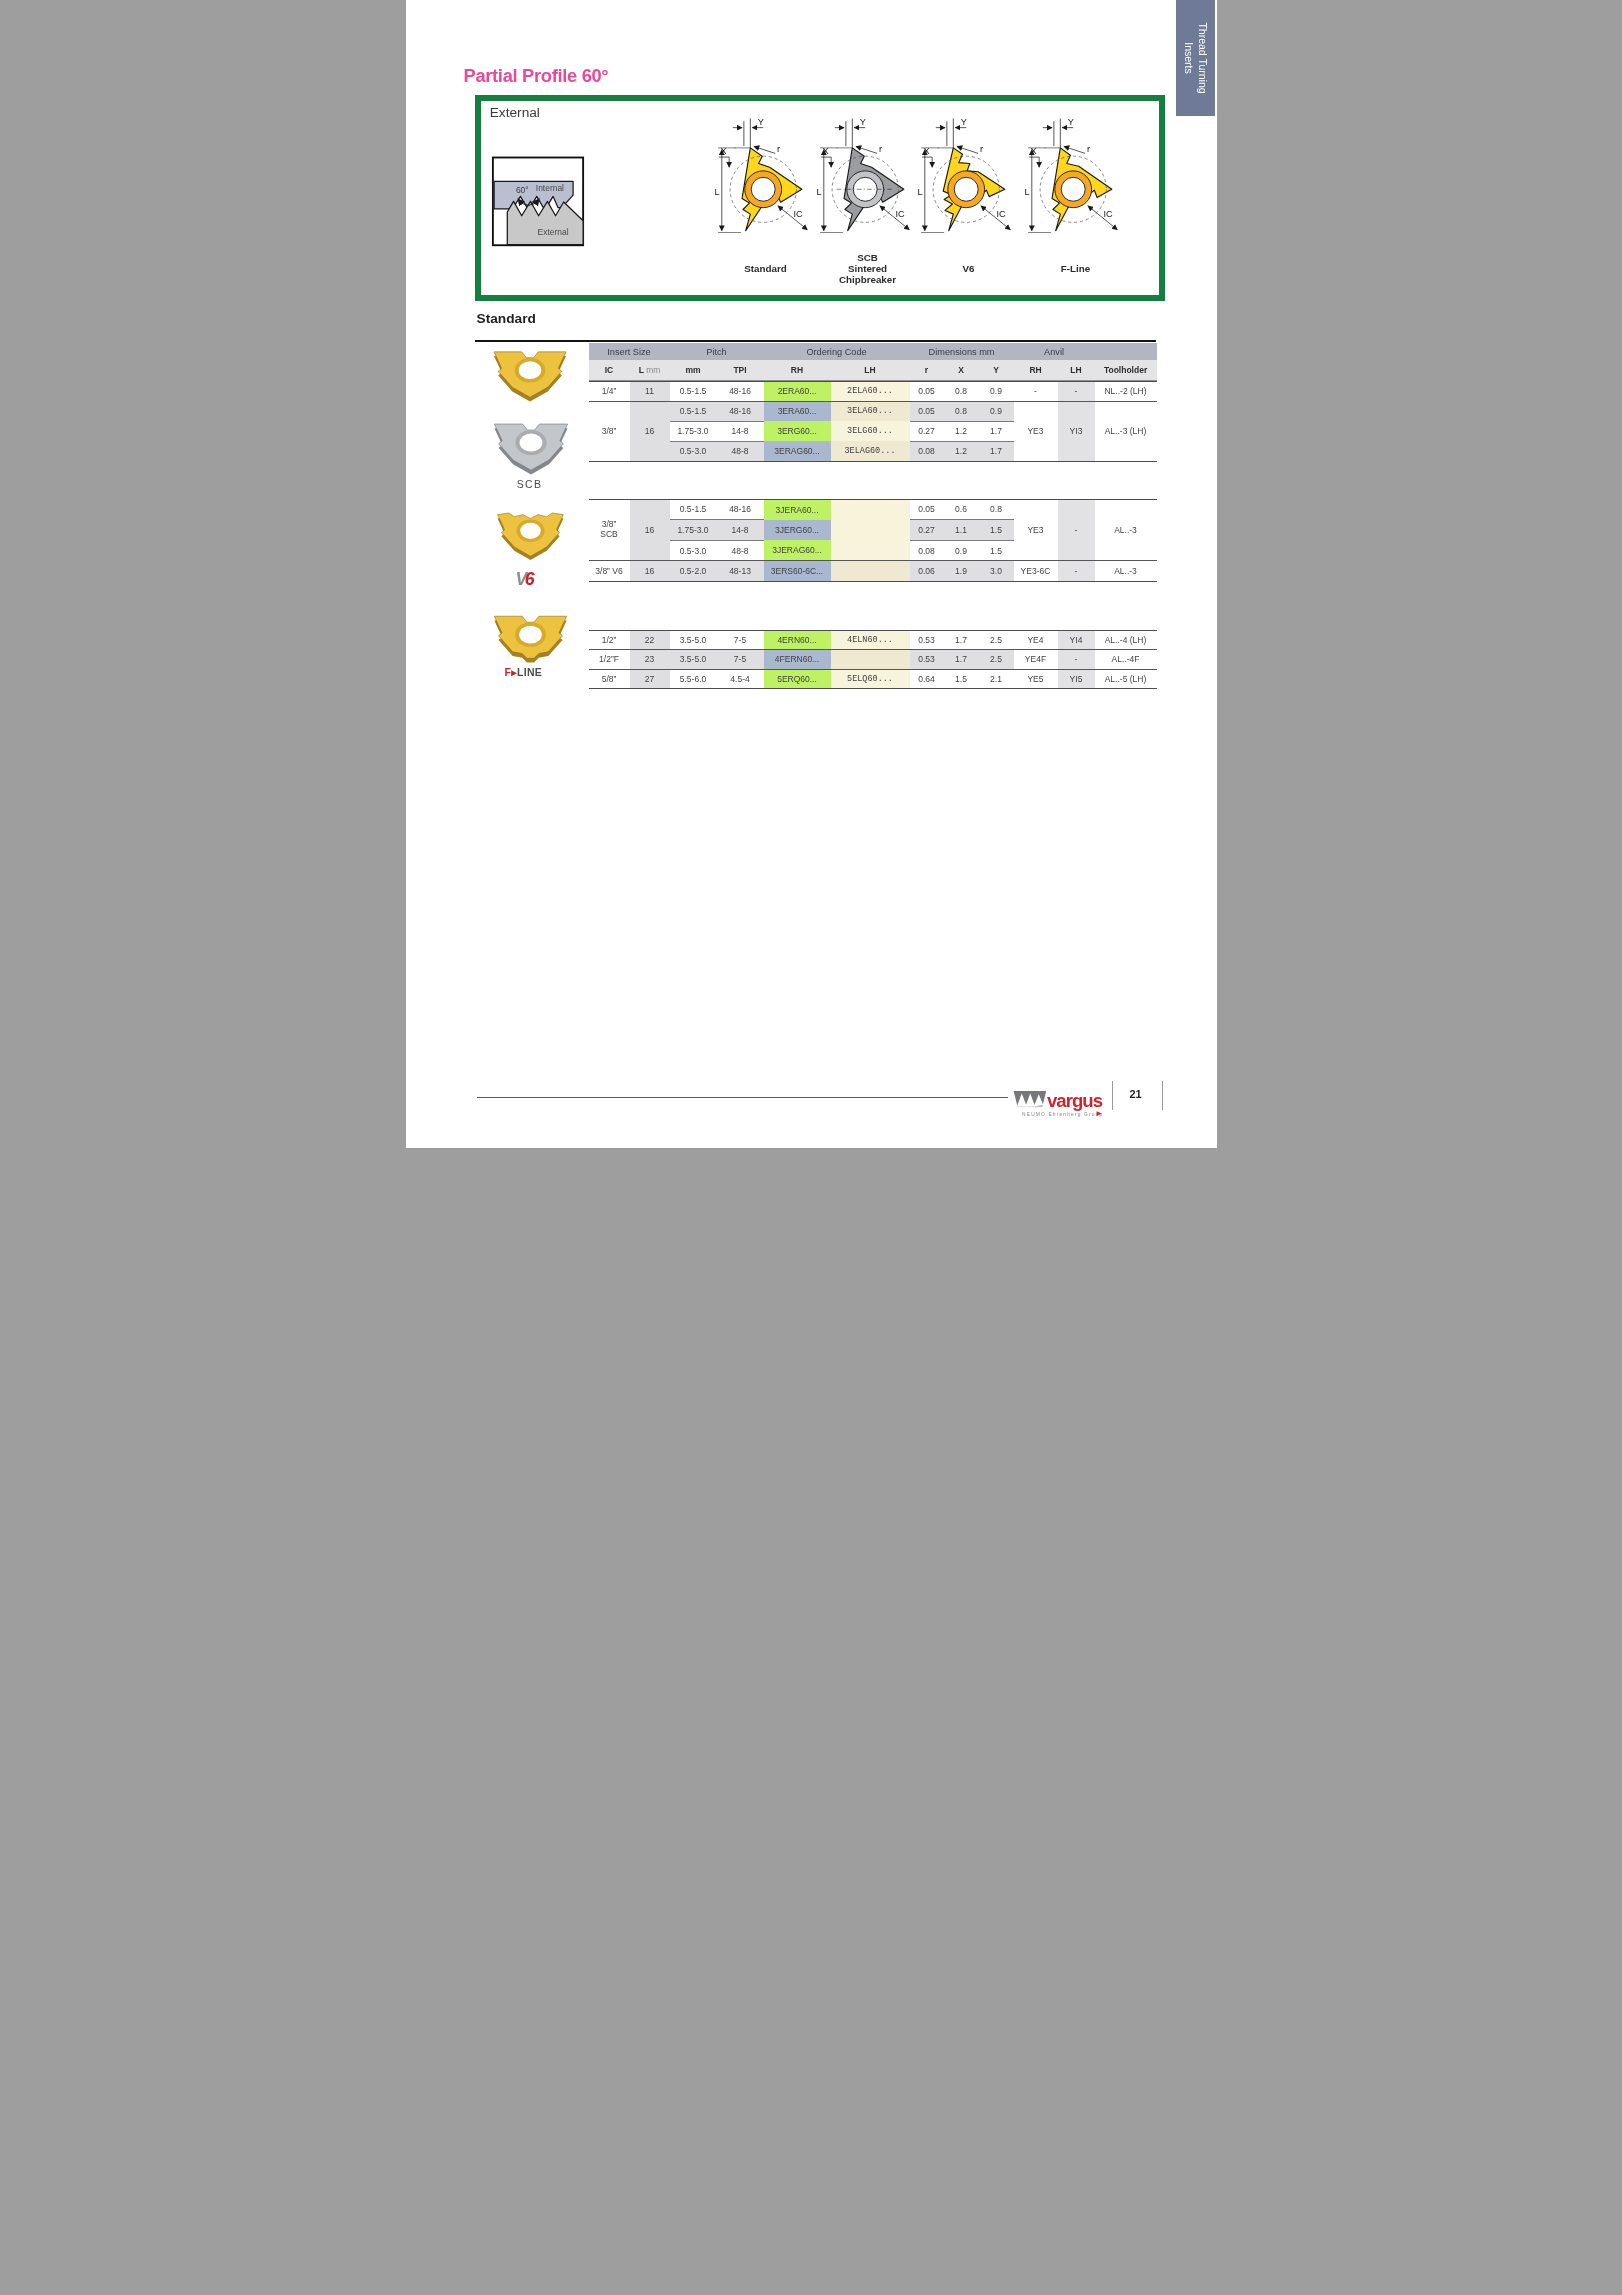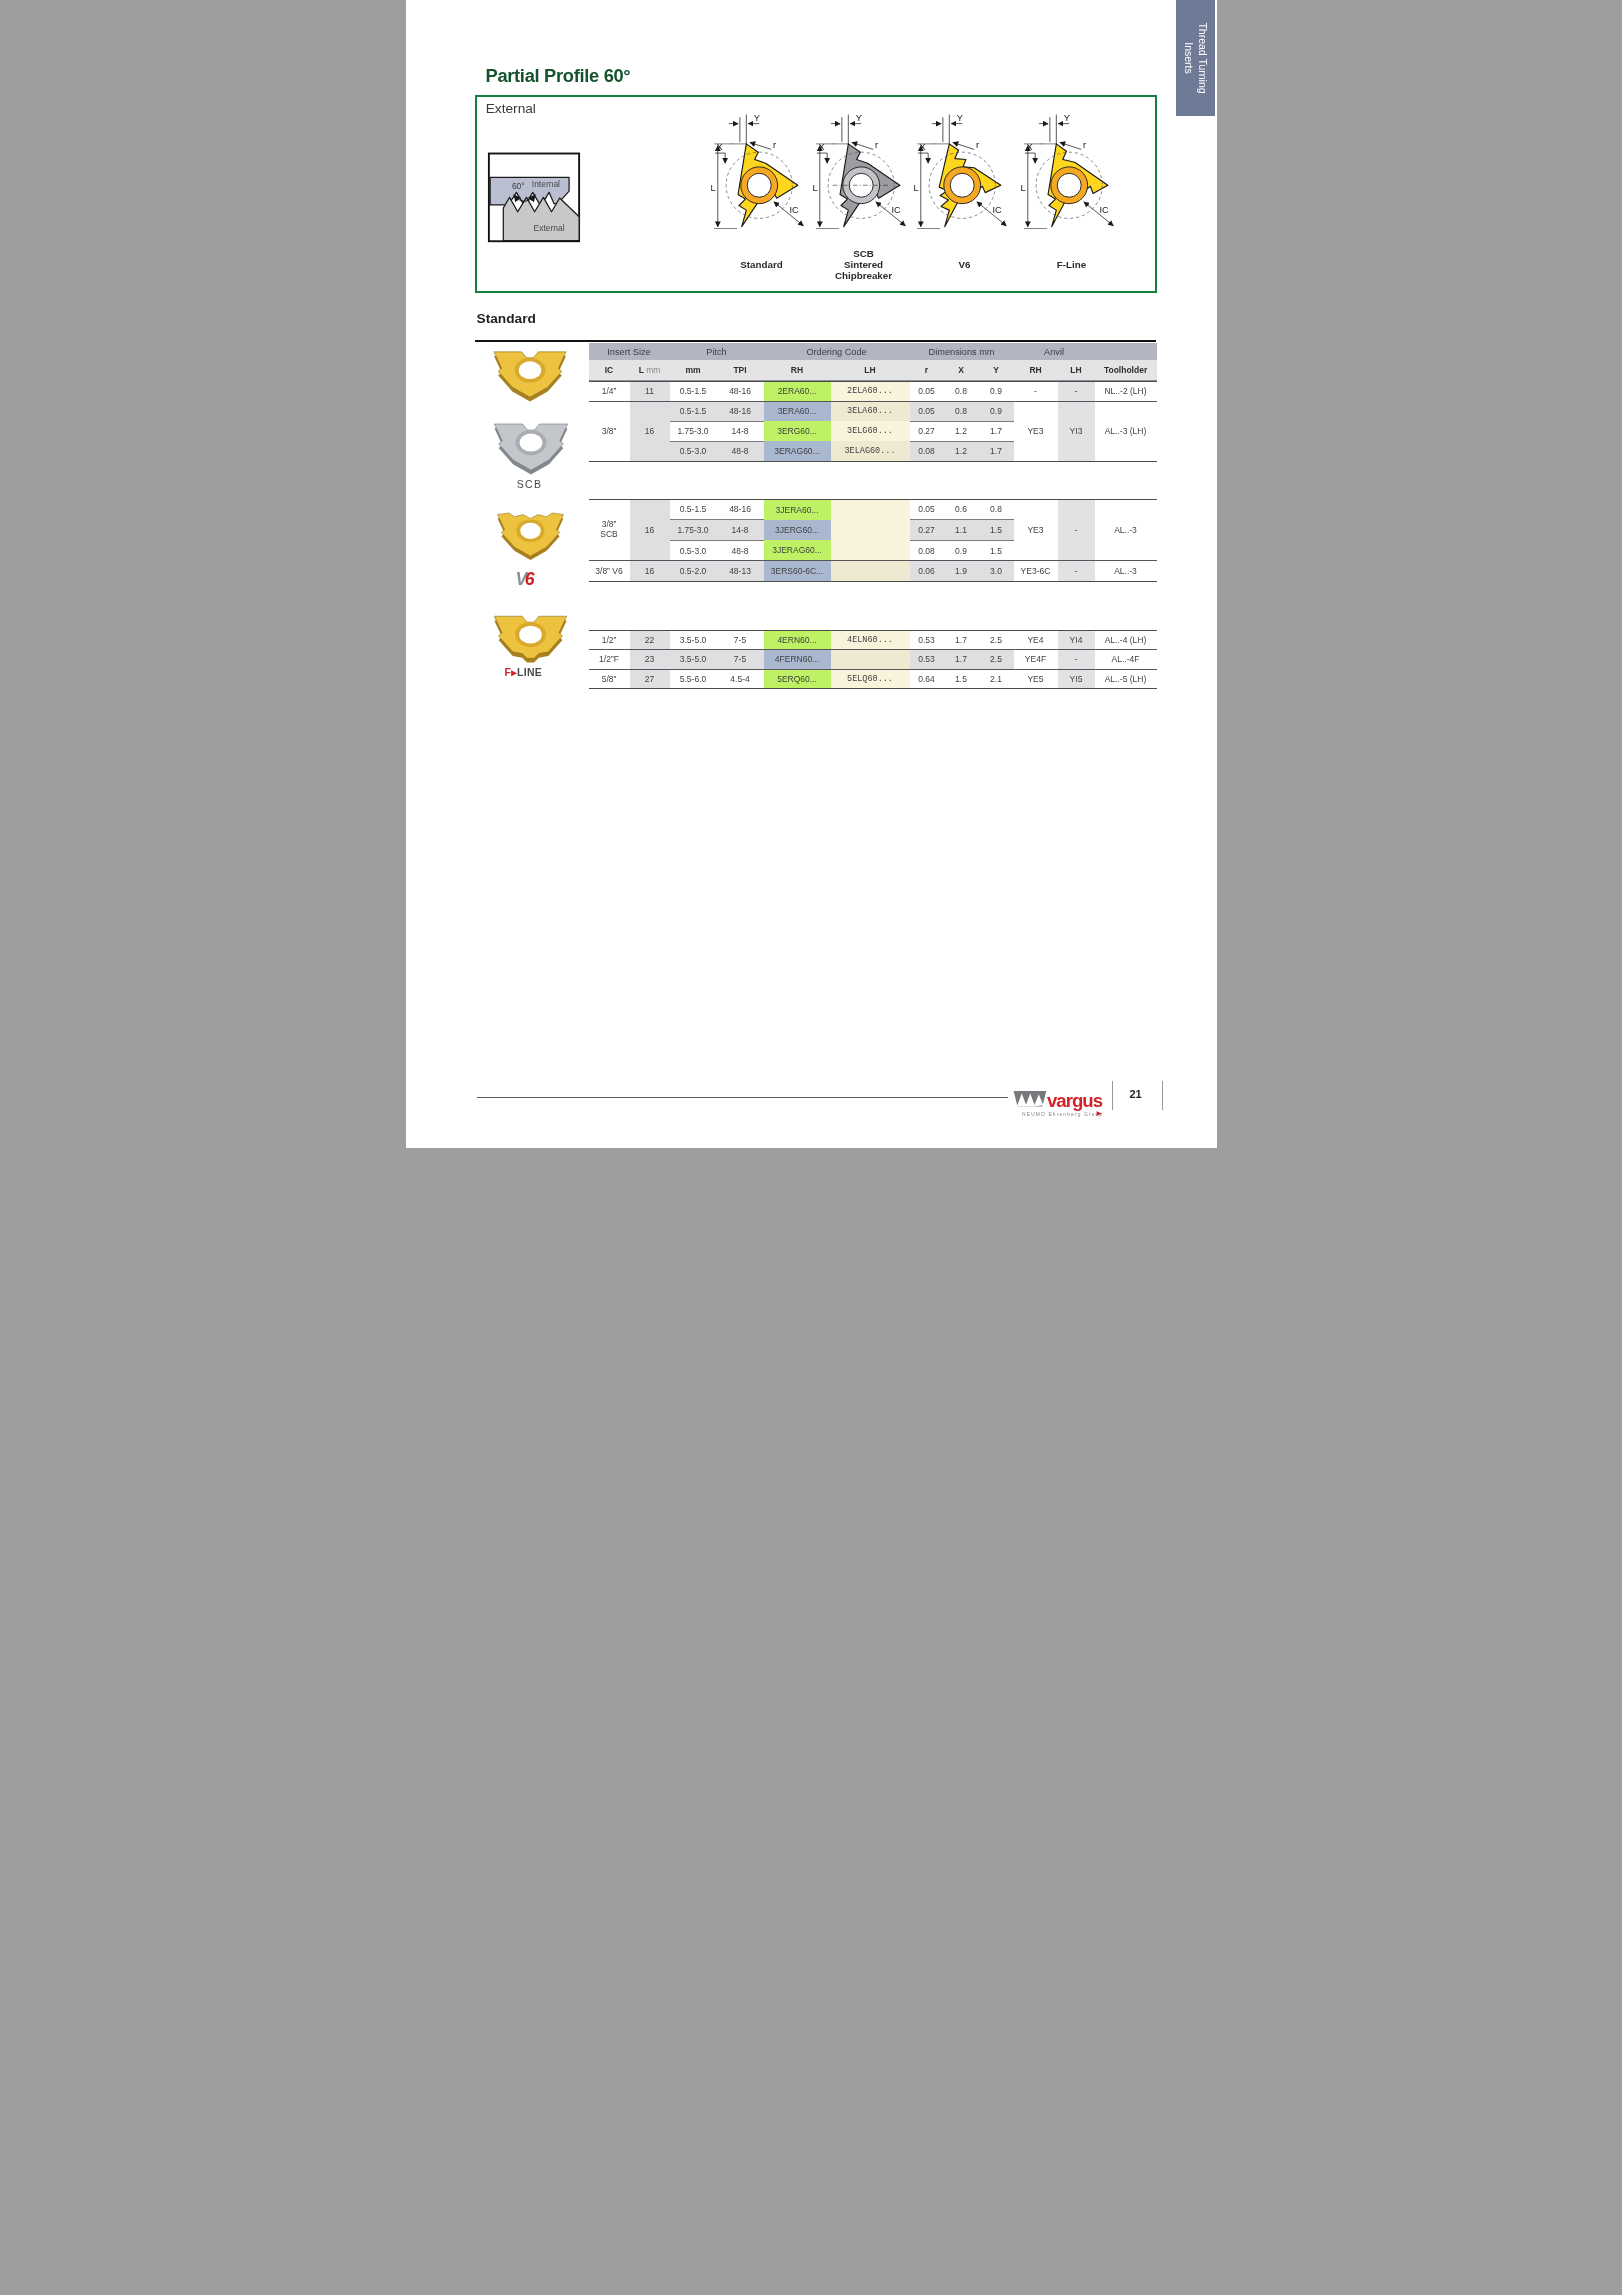--- a/index.html
+++ b/index.html
@@ -8,25 +8,25 @@
   .abs{position:absolute;}
 
   
   .side-tab{position:absolute;left:770px;top:0;width:39px;height:116px;background:#6e7a96;}
   .side-tab-text{position:absolute;top:0;left:0;width:116px;height:39px;
     transform-origin:top left;transform:rotate(90deg) translateY(-39px);
     display:flex;flex-direction:column;justify-content:center;text-align:center;
     color:#fff;font-size:10.5px;line-height:1.3;}
 
   
-  .page-title{position:absolute;left:80px;top:65px;font-size:18.3px;font-weight:bold;letter-spacing:-0.3px;color:#14532d;}
+  .page-title{position:absolute;left:58px;top:65px;font-size:18.3px;font-weight:bold;letter-spacing:-0.3px;color:#ec4899;}
   .section-heading{position:absolute;left:71px;top:311px;font-size:13.7px;font-weight:bold;color:#231f20;}
 
   
-  .external-box{position:absolute;left:69px;top:95px;width:678px;height:194px;border:2px solid #15803d;background:#fff;}
+  .external-box{position:absolute;left:69px;top:95px;width:678px;height:194px;border:6px solid #15803d;background:#fff;}
   .external-label{position:absolute;left:9.2px;top:3.9px;font-size:13.7px;color:#3a3a3c;}
   .diag{position:absolute;top:10.5px;width:144px;text-align:center;}
   .diag svg{display:block;margin:0 auto;}
   .diag-caption{height:38px;display:flex;flex-direction:column;justify-content:center;
     font-size:9.8px;font-weight:bold;color:#2b2b2d;line-height:1.15;white-space:pre-line;}
 
   
   .thick-line{position:absolute;left:69px;top:340px;width:681px;height:2px;background:#131313;}
   .tablewrap{position:absolute;left:183px;top:343px;width:567px;}
   table{border-collapse:collapse;table-layout:fixed;width:567px;}

